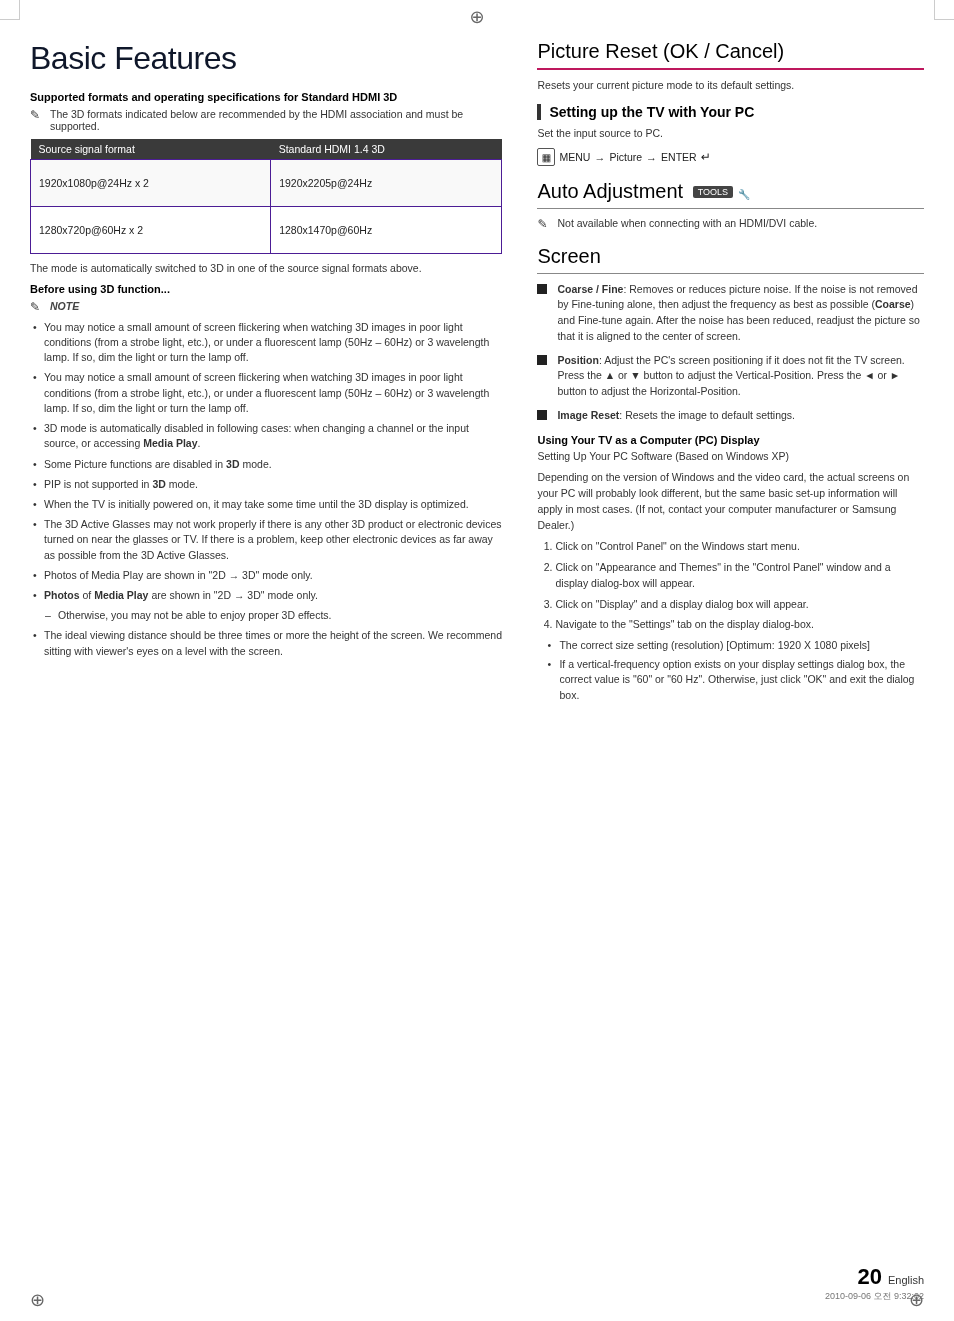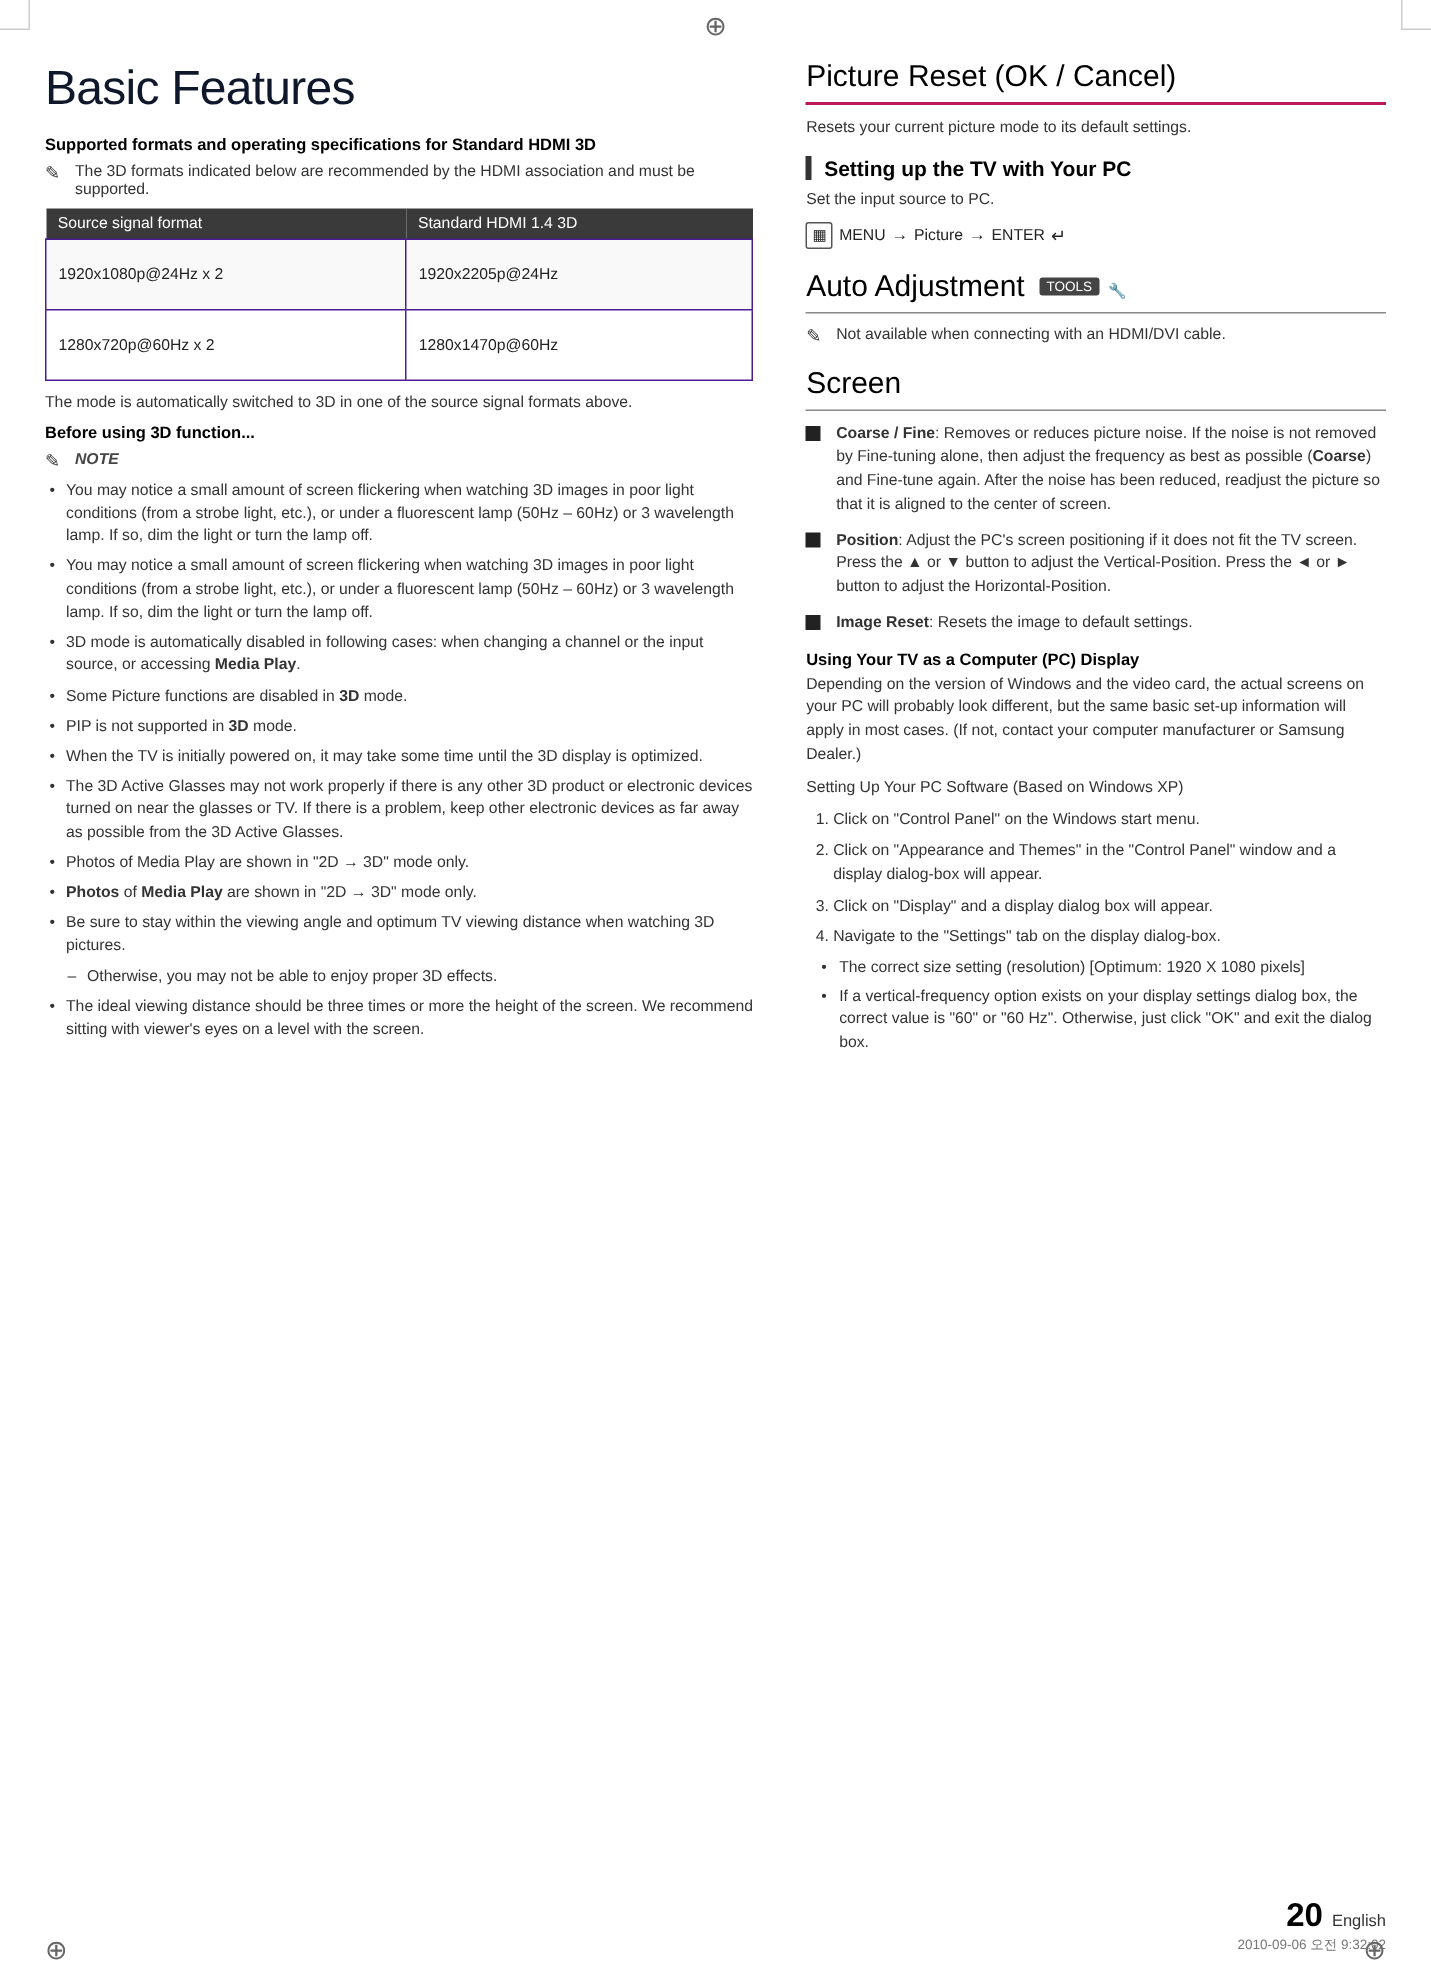--- a/index.html
+++ b/index.html
@@ -376,21 +376,20 @@
       <ul class="note-list" id="notes-list">
       <li>You may notice a small amount of screen flickering when watching 3D images in poor light conditions (from a strobe light, etc.), or under a fluorescent lamp (50Hz – 60Hz) or 3 wavelength lamp. If so, dim the light or turn the lamp off.</li>
           <li>You may notice a small amount of screen flickering when watching 3D images in poor light conditions (from a strobe light, etc.), or under a fluorescent lamp (50Hz – 60Hz) or 3 wavelength lamp. If so, dim the light or turn the lamp off.</li>
           <li>3D mode is automatically disabled in following cases: when changing a channel or the input source, or accessing <strong>Media Play</strong>.</li>
           <li>Some Picture functions are disabled in <strong>3D</strong> mode.</li>
           <li>PIP is not supported in <strong>3D</strong> mode.</li>
           <li>When the TV is initially powered on, it may take some time until the 3D display is optimized.</li>
           <li>The 3D Active Glasses may not work properly if there is any other 3D product or electronic devices turned on near the glasses or TV. If there is a problem, keep other electronic devices as far away as possible from the 3D Active Glasses.</li>
           <li>Photos of Media Play are shown in "2D → 3D" mode only.</li>
           <li><strong>Photos</strong> of <strong>Media Play</strong> are shown in "2D → 3D" mode only.</li>
-          <li>Be sure to stay within the viewing angle and optimum TV viewing distance when watching 3D pictures.</li>
           <li class="sub-item">Otherwise, you may not be able to enjoy proper 3D effects.</li>
           <li>The ideal viewing distance should be three times or more the height of the screen. We recommend sitting with viewer's eyes on a level with the screen.</li>
         </ul>
 
     </div>
 
     <div class="right-column">
 
       <h2 class="section-title">Picture Reset (OK / Cancel)</h2>
 
@@ -425,23 +424,23 @@
       <h2 class="section-title2">Screen</h2>
 
       <ul class="screen-list" id="screen-list">
       <li><span class="bullet-square"></span><span><strong>Coarse / Fine</strong>: Removes or reduces picture noise. If the noise is not removed by Fine-tuning alone, then adjust the frequency as best as possible (<strong>Coarse</strong>) and Fine-tune again. After the noise has been reduced, readjust the picture so that it is aligned to the center of screen.</span></li>
           <li><span class="bullet-square"></span><span><strong>Position</strong>: Adjust the PC's screen positioning if it does not fit the TV screen. Press the ▲ or ▼ button to adjust the Vertical-Position. Press the ◄ or ► button to adjust the Horizontal-Position.</span></li>
           <li><span class="bullet-square"></span><span><strong>Image Reset</strong>: Resets the image to default settings.</span></li>
         </ul>
 
       <div class="using-tv-heading">Using Your TV as a Computer (PC) Display</div>
 
+      <p class="para">Setting Up Your PC Software (Based on Windows XP)</p>
+
       <p class="para">Depending on the version of Windows and the video card, the actual screens on your PC will probably look different, but the same basic set-up information will apply in most cases. (If not, contact your computer manufacturer or Samsung Dealer.)</p>
-
-      <p class="para">Setting Up Your PC Software (Based on Windows XP)</p>
 
       <ol class="steps-list" id="steps-list">
       <li>Click on "Control Panel" on the Windows start menu.</li>
           <li>Click on "Appearance and Themes" in the "Control Panel" window and a display dialog-box will appear.</li>
           <li>Click on "Display" and a display dialog box will appear.</li>
           <li>Navigate to the "Settings" tab on the display dialog-box.</li>
         </ol>
 
       <ul class="bullet-list" id="bullets-list">
       <li>The correct size setting (resolution) [Optimum: 1920 X 1080 pixels]</li>

